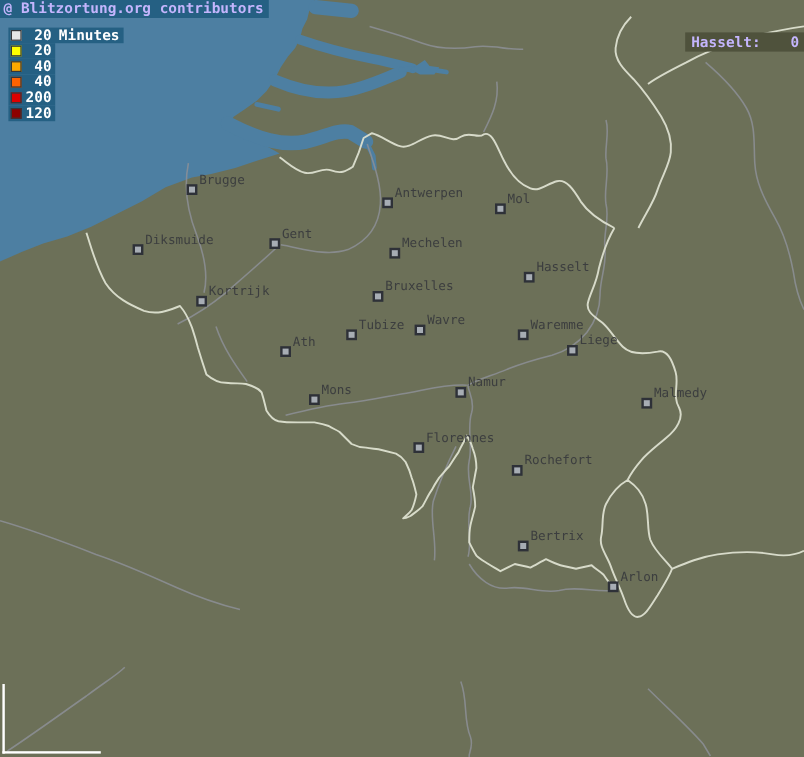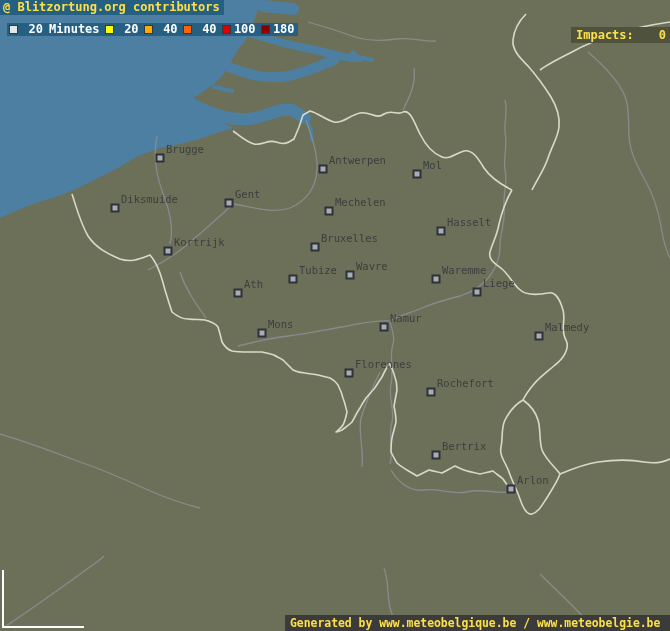--- a/index.html
+++ b/index.html
@@ -2,30 +2,30 @@
 <html><head>
 <meta charset="utf-8">
 <style>
   html,body{margin:0;padding:0;}
   body{width:670px;height:631px;overflow:hidden;position:relative;
        font-family:"DejaVu Sans Mono","Liberation Mono",monospace;}
   #stage{position:relative;width:670px;height:631px;background:#6c7058;}
   #map-svg{position:absolute;left:0;top:0;}
 
   
-  .ovl{position:absolute;color:#fde047;font-weight:bold;font-size:12px;line-height:15px;white-space:pre;}
+  .ovl{position:absolute;color:#c4b5fd;font-weight:bold;font-size:12px;line-height:15px;white-space:pre;}
   #title-bar{left:0;top:0;height:15px;padding:0 4px 0 3px;background:#256083;}
   #date-box{top:0;right:0;height:15px;padding:0 2px 0 5px;background:#4f523c;}
   #impacts-box{top:27px;right:0;width:90px;height:16px;line-height:16px;padding:0 4px 0 5px;
                background:#4f523c;display:flex;justify-content:space-between;}
   #footer-bar{bottom:0;left:285px;right:0;height:16px;line-height:16px;
               background:#3b3b3b;font-size:11.4px;padding-left:5px;letter-spacing:0;}
 
   
-  #legend{position:absolute;left:7px;top:23px;display:flex;}
+  #legend{position:absolute;left:7px;top:23px;display:flex;flex-direction:column;}
   .lrow{display:flex;align-items:center;background:#256083;height:13px;
         color:#fff;font-weight:bold;font-size:12px;line-height:13px;width:max-content;padding:0 3px 0 2px;}
   .lsq{width:7px;height:7px;border:1px solid #35373a;display:inline-block;margin-right:3px;}
   .lnum{display:inline-block;width:22px;text-align:right;}
   .lunit{margin-left:6px;}
   .lunit:empty{display:none;margin:0;}
 </style>
 </head>
 <body>
 
@@ -158,21 +158,21 @@
         <text x="442" y="450" fill="#3c3e3f" font-size="10.5" font-family="&quot;DejaVu Sans Mono&quot;,&quot;Liberation Mono&quot;,monospace">Bertrix</text>
         <rect x="507.5" y="485.5" width="7" height="7" fill="#a7adb4" stroke="#2e3138" stroke-width="2"></rect>
         <text x="517" y="484" fill="#3c3e3f" font-size="10.5" font-family="&quot;DejaVu Sans Mono&quot;,&quot;Liberation Mono&quot;,monospace">Arlon</text>
       </g>
   </svg>
 
   <div id="title-bar" class="ovl">@ Blitzortung.org contributors</div>
 
 
   <div id="impacts-box" class="ovl">
-    <span>Impacts:</span>
+    <span>Hasselt:</span>
     <span>0</span>
   </div>
 
   <div id="legend">
       <div class="lrow">
         <span class="lsq" style="background: rgb(230, 230, 230);"></span>
         <span class="lnum">20</span>
         <span class="lunit">Minutes</span>
       </div>
       <div class="lrow">
@@ -182,22 +182,21 @@
       <div class="lrow">
         <span class="lsq" style="background: rgb(255, 170, 0);"></span>
         <span class="lnum">40</span>
       </div>
       <div class="lrow">
         <span class="lsq" style="background: rgb(255, 98, 0);"></span>
         <span class="lnum">40</span>
       </div>
       <div class="lrow">
         <span class="lsq" style="background: rgb(221, 0, 0);"></span>
-        <span class="lnum">100</span>
+        <span class="lnum">200</span>
       </div>
       <div class="lrow">
         <span class="lsq" style="background: rgb(142, 0, 0);"></span>
-        <span class="lnum">180</span>
+        <span class="lnum">120</span>
       </div>
     </div>
 
-  <div id="footer-bar" class="ovl">Generated by www.meteobelgique.be / www.meteobelgie.be</div>
 </div>
 
 </body></html>

